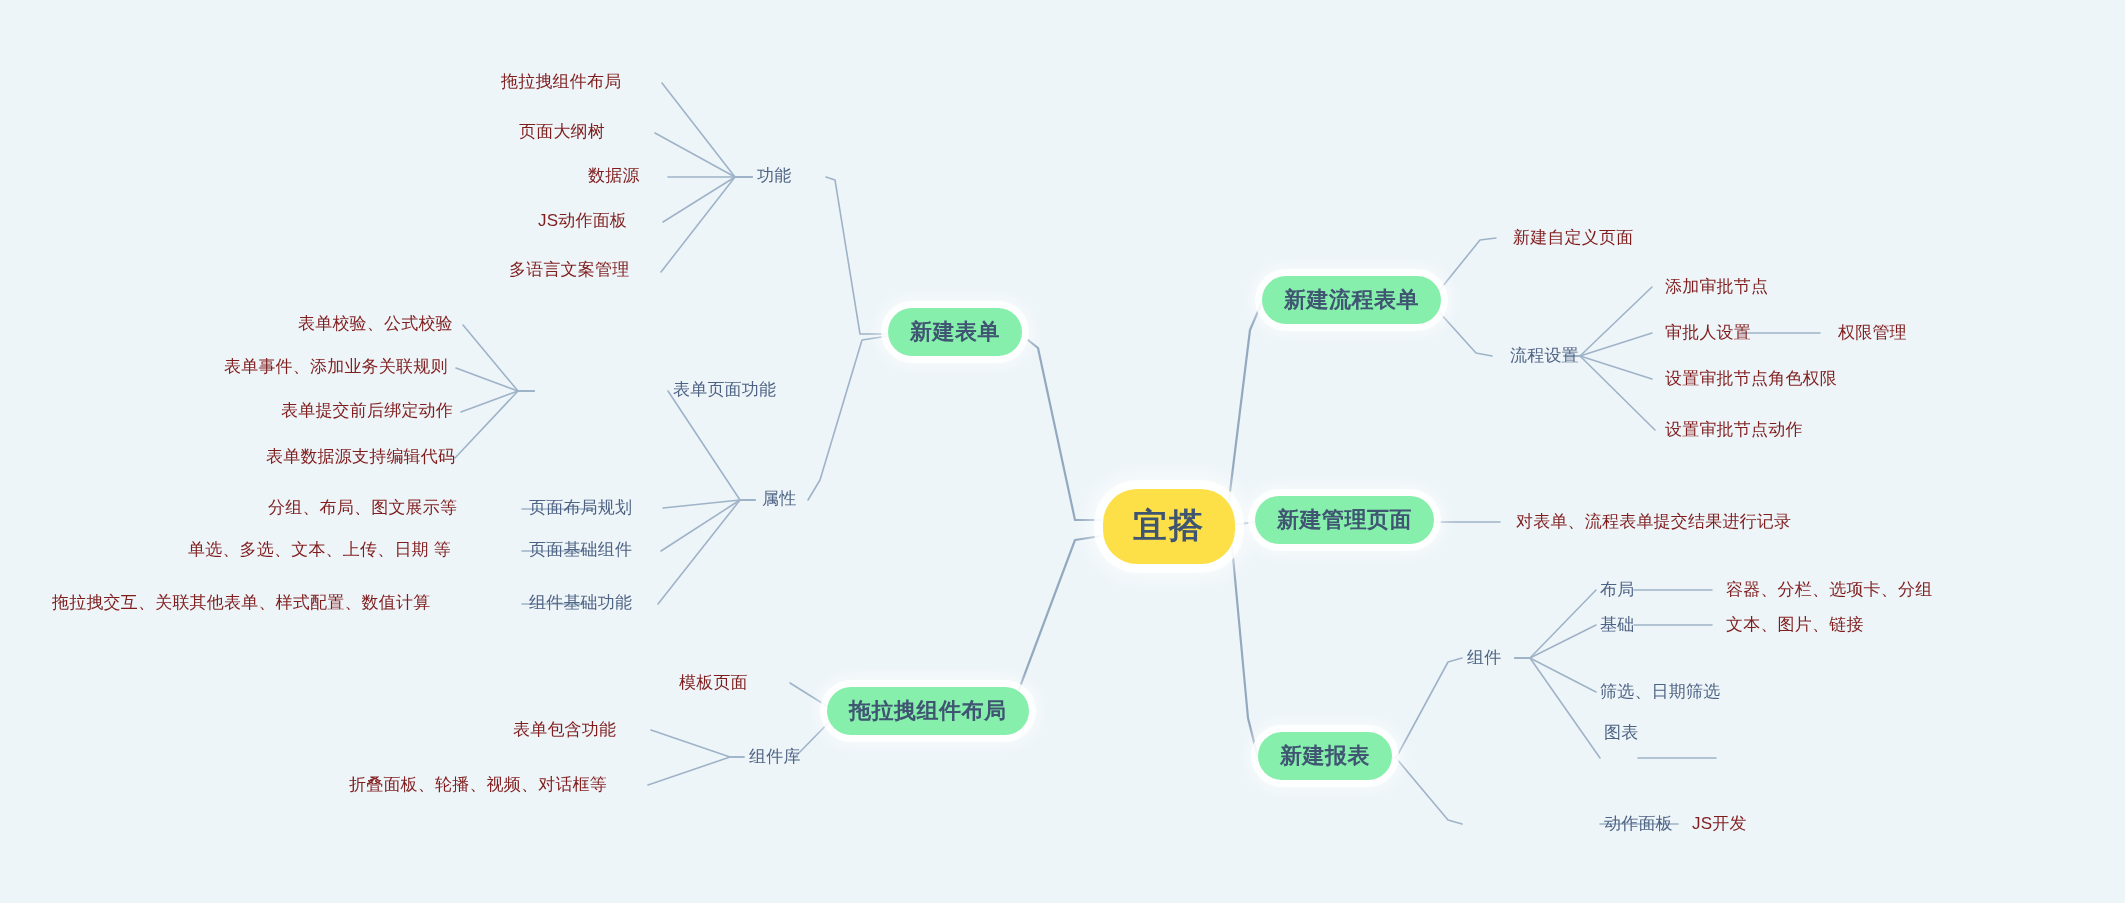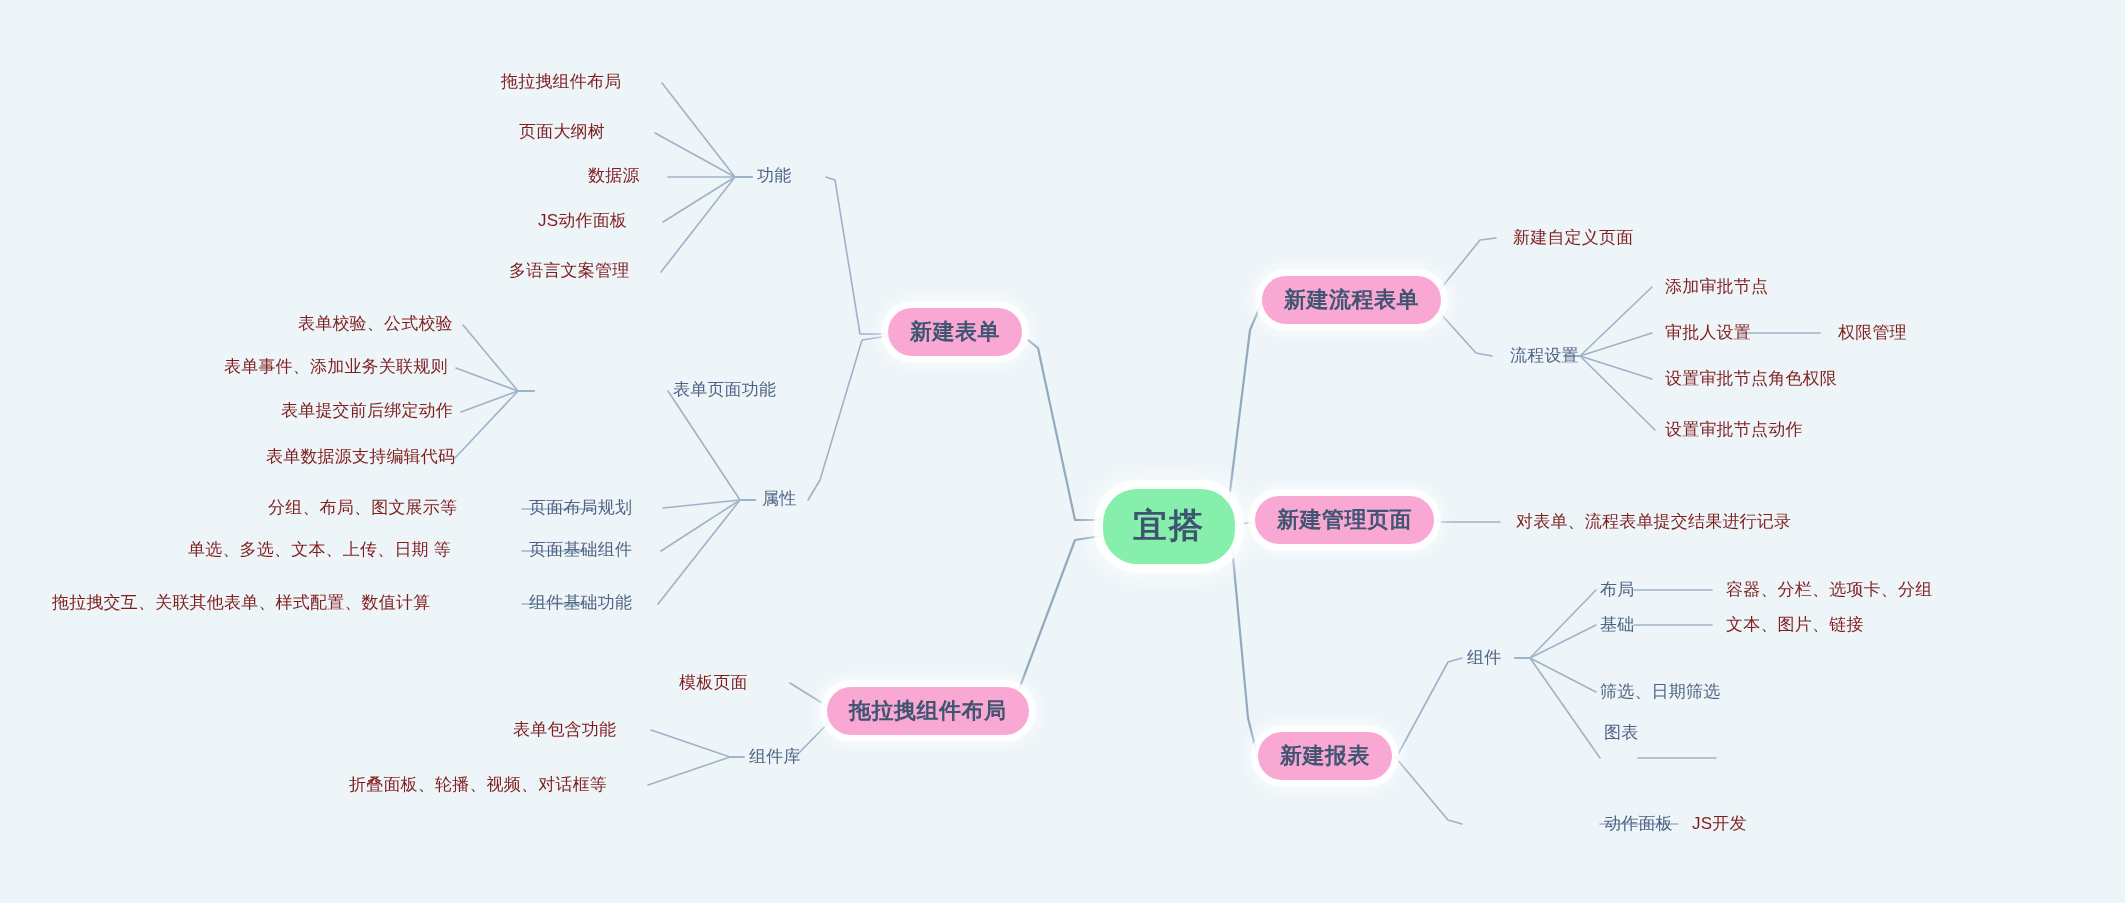--- a/index.html
+++ b/index.html
@@ -49,32 +49,32 @@
   .node.mid {
     font-size: 17px;
     font-weight: 400;
     color: #4e6384;
     letter-spacing: 0.2px;
   }
   .node.branch {
     font-size: 22px;
     font-weight: 700;
     color: #3f5572;
-    background: #f9a8d4;
+    background: #86efac;
     border-radius: 26px;
     padding: 9px 22px 10px 22px;
     box-shadow: 0 0 0 7px rgba(255,255,255,0.82),
                 0 0 14px 10px rgba(255,255,255,0.55);
     letter-spacing: 0.5px;
   }
   .node.root {
     font-size: 34px;
     font-weight: 700;
     color: #3e5471;
-    background: #86efac;
+    background: #fde047;
     border-radius: 34px;
     padding: 14px 30px 16px 30px;
     box-shadow: 0 0 0 9px rgba(255,255,255,0.85),
                 0 0 18px 14px rgba(255,255,255,0.6);
     letter-spacing: 2px;
   }
   .node .wrapline { display: block; }
 </style>
 </head>
 <body>
@@ -137,21 +137,21 @@
   <path class="edge" d="M1634,590 L1712,590"></path>
   <path class="edge" d="M1634,625 L1712,625"></path>
   <path class="edge" d="M1638,758 L1716,758"></path>
   <path class="edge" d="M1600,824 L1678,824"></path>
 </svg>
 
 <div class="node leaf" style="left:501px; top:71px;"><span>拖拉拽组件布局</span></div>
 <div class="node leaf" style="left:519px; top:121px;"><span>页面大纲树</span></div>
 <div class="node leaf" style="left:588px; top:165px;"><span>数据源</span></div>
 <div class="node leaf" style="left:538px; top:210px;"><span>JS动作面板</span></div>
-<div class="node leaf" style="left:509px; top:260px;"><span>多语言文案管理</span></div>
+<div class="node leaf" style="left:509px; top:260px;font-family:Liberation Mono, monospace;"><span>多语言文案管理</span></div>
 <div class="node mid" style="left:757px; top:165px;"><span>功能</span></div>
 
 <div class="node leaf" style="left:298px; top:313px;"><span>表单校验、公式校验</span></div>
 <div class="node leaf" style="left:224px; top:356px;"><span>表单事件、添加业务关联规则</span></div>
 <div class="node leaf" style="left:281px; top:400px;"><span>表单提交前后绑定动作</span></div>
 <div class="node leaf" style="left:266px; top:446px;text-align:right;"><span>表单数据源支持编辑代码</span></div>
 <div class="node mid" style="left:673px; top:379px;"><span>表单页面功能</span></div>
 
 <div class="node leaf" style="left:268px; top:497px;"><span>分组、布局、图文展示等</span></div>
 <div class="node mid" style="left:529px; top:497px;"><span>页面布局规划</span></div>

